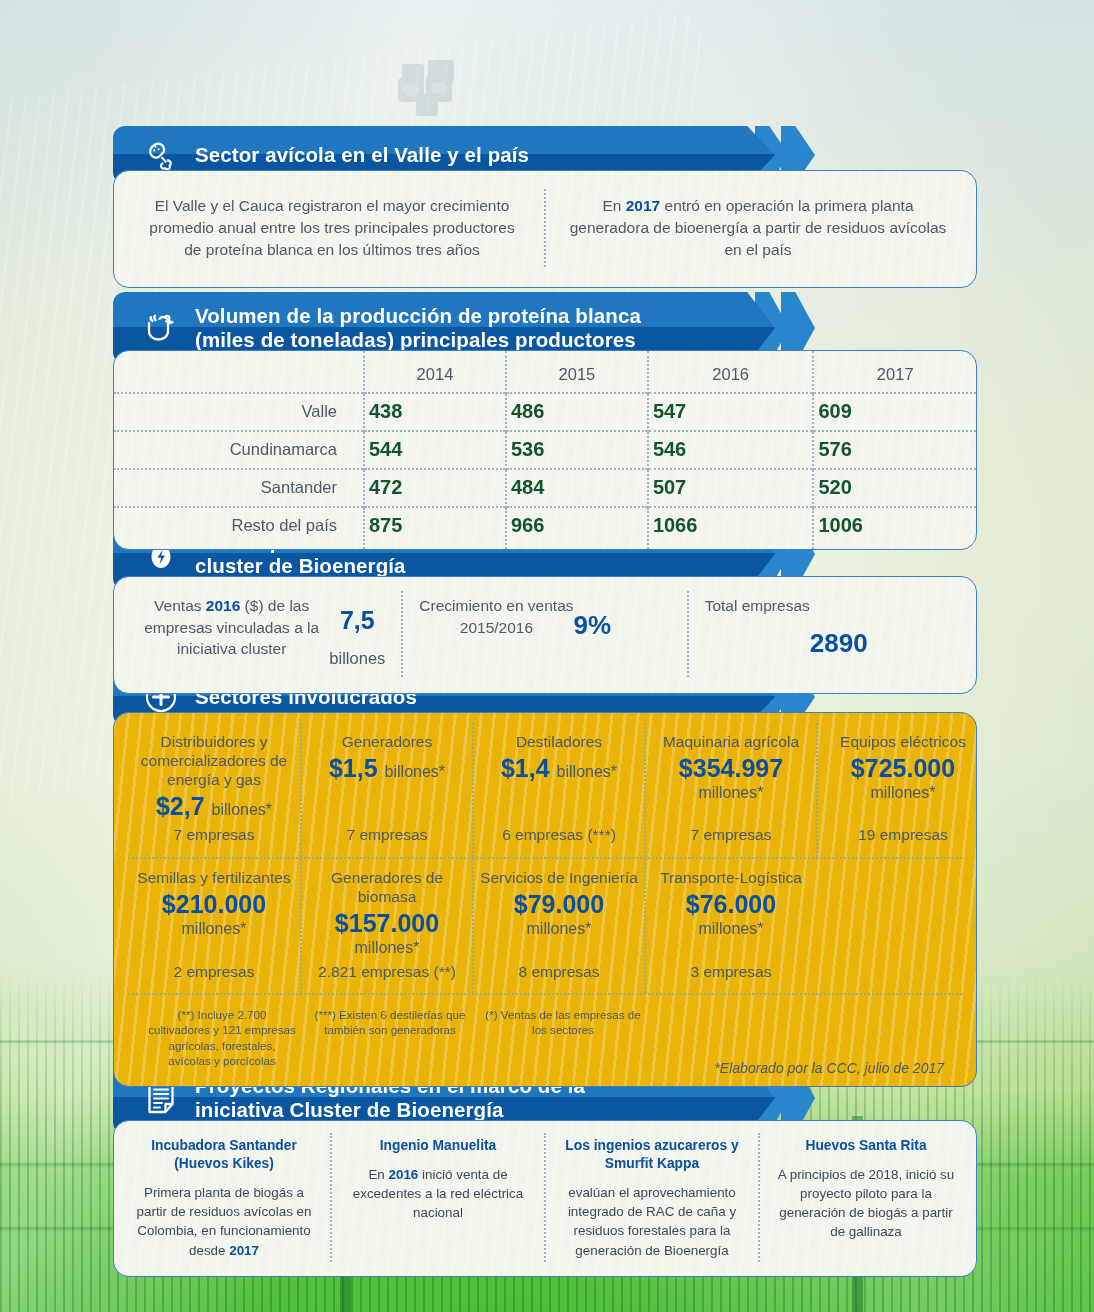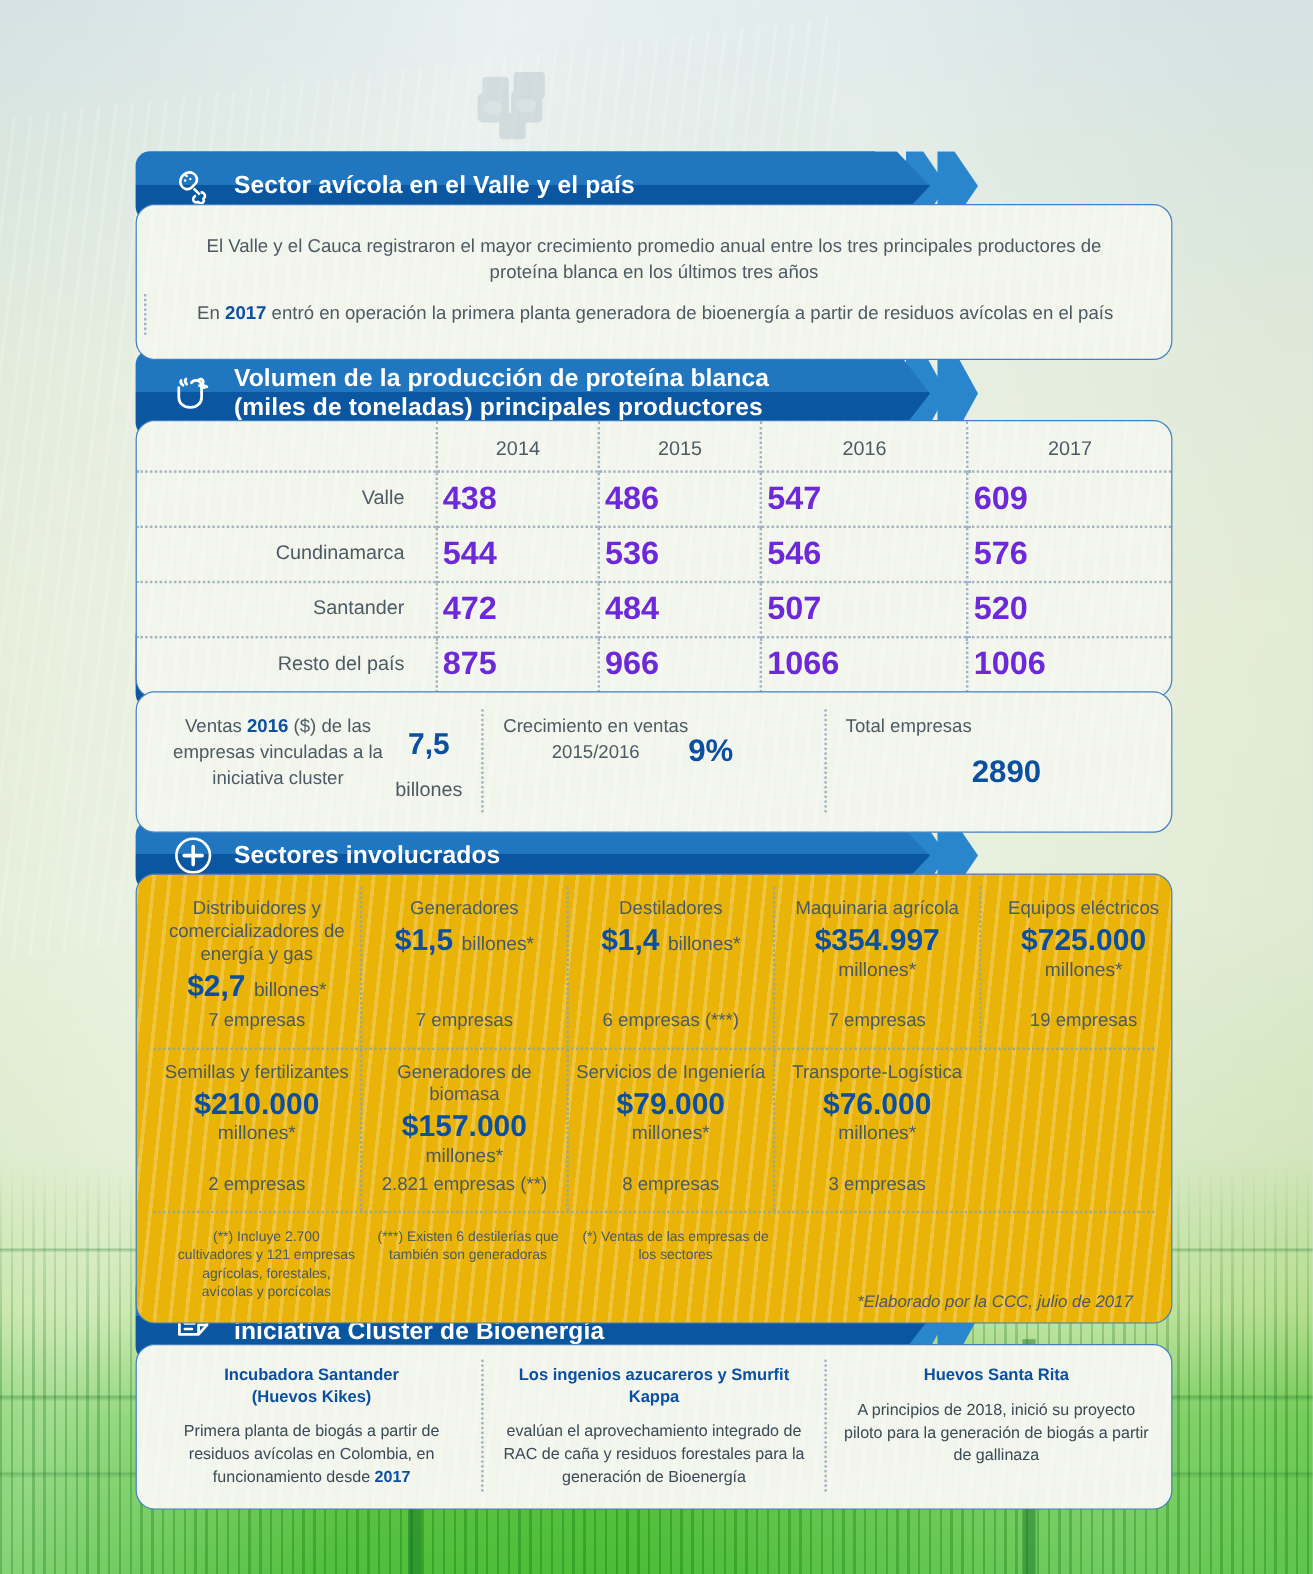--- a/index.html
+++ b/index.html
@@ -169,21 +169,21 @@
   .card.pale { background: #f2f5ec; }
   .card.greenish { background: #eab308; }
 
   .card-inner { position: relative; z-index: 2; }
   .card-tex {
     position: absolute; inset: 0; z-index: 1; opacity: .30;
     background: repeating-linear-gradient(96deg, rgba(255,255,255,.75) 0 3px, rgba(0,0,0,0) 3px 13px);
   }
 
   
-  .two-col { display: flex; padding: 18px 6px 20px; flex-direction: column; }
+  .two-col { display: flex; padding: 18px 6px 20px; }
   .two-col .col {
     flex: 1;
     text-align: center;
     font-size: 15.5px;
     line-height: 1.42;
     color: #4c5a64;
     padding: 6px 22px;
   }
   .two-col .col + .col { border-left: 2px dotted #9fb3c4; }
   .two-col b { color: #0b4fa0; font-weight: bold; }
@@ -205,22 +205,22 @@
   table.vol tbody tr { border-top: 2px dotted #9fb3c4; }
   table.vol td.rowlab {
     text-align: right;
     padding-right: 26px;
     width: 250px;
     font-size: 16.5px;
     color: #4c5a64;
   }
   table.vol td.val {
     font-weight: bold;
-    color: #6d28d9;
-    font-size: 27px;
+    color: #14532d;
+    font-size: 20px;
   }
   table.vol .vsep { border-left: 2px dotted #9fb3c4; }
   table.vol tbody tr:last-child td { padding-bottom: 12px; }
 
   
   .red3 { display: flex; padding: 14px 4px 16px; }
   .red3 .c {
     text-align: center;
     font-size: 15.5px;
     color: #4c5a64;
@@ -451,21 +451,21 @@
           <div class="bigv">9%</div>
         </div>
         <div class="c c">
           <div>Total empresas</div>
           <div class="bigv" style="margin-top:30px">2890</div>
         </div>
       </div>
     </div>
   </div>
 
-  <div class="block" style="top:684px">
+  <div class="block" style="top:668px">
     <div class="hdr">
       <div class="hdr-chev c2"></div>
       <div class="hdr-chev c1"></div>
       <div class="hdr-bar">
         <span class="hdr-icon">
           <svg width="34" height="34" viewBox="0 0 34 34">
             <circle cx="17" cy="17" r="14" fill="none" stroke="#ffffff" stroke-width="2.2"></circle>
             <path d="M17 9.5v15M9.5 17h15" stroke="#ffffff" stroke-width="3" stroke-linecap="round"></path>
           </svg>
         </span>
@@ -569,20 +569,24 @@
     </div>
     <div class="card pale">
       <div class="card-tex"></div>
       <div class="card-inner proj-row">
         <div class="proj">
           <div class="pt" style="white-space:pre-line">Incubadora Santander
 (Huevos Kikes)</div>
           <div><span>Primera planta de biogás a partir de residuos avícolas en Colombia, en funcionamiento desde </span><b>2017</b><span></span></div>
         </div>
         <div class="proj">
+          <div class="pt" style="white-space:pre-line">Ingenio Manuelita</div>
+          <div><span>En </span><b>2016</b><span> inició venta de excedentes a la red eléctrica nacional</span></div>
+        </div>
+        <div class="proj">
           <div class="pt" style="white-space:pre-line">Los ingenios azucareros y Smurfit Kappa</div>
           <div><span>evalúan el aprovechamiento integrado de RAC de caña y residuos forestales para la generación de Bioenergía</span><b></b><span></span></div>
         </div>
         <div class="proj">
           <div class="pt" style="white-space:pre-line">Huevos Santa Rita</div>
           <div><span>A principios de 2018, inició su proyecto piloto para la generación de biogás a partir de gallinaza</span><b></b><span></span></div>
         </div>
       </div>
     </div>
   </div>

